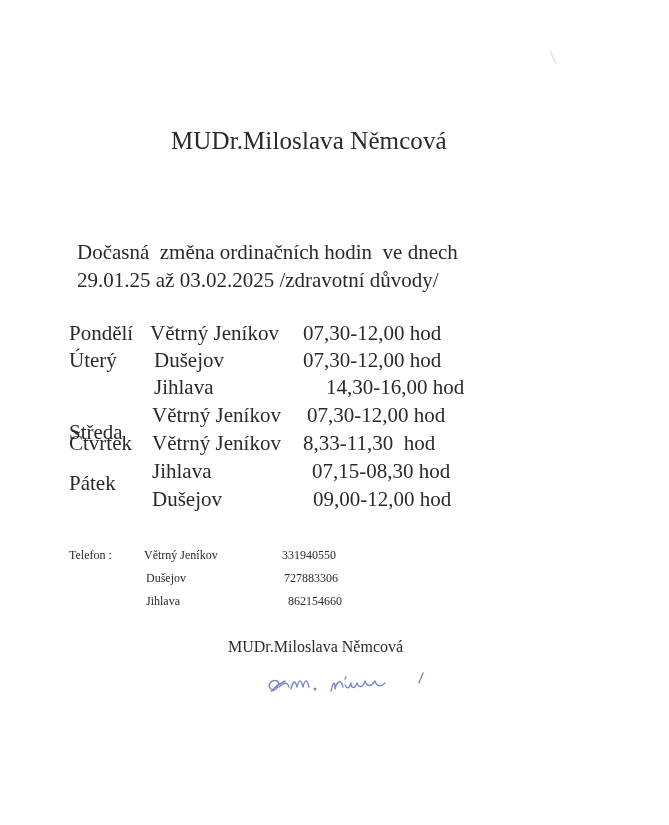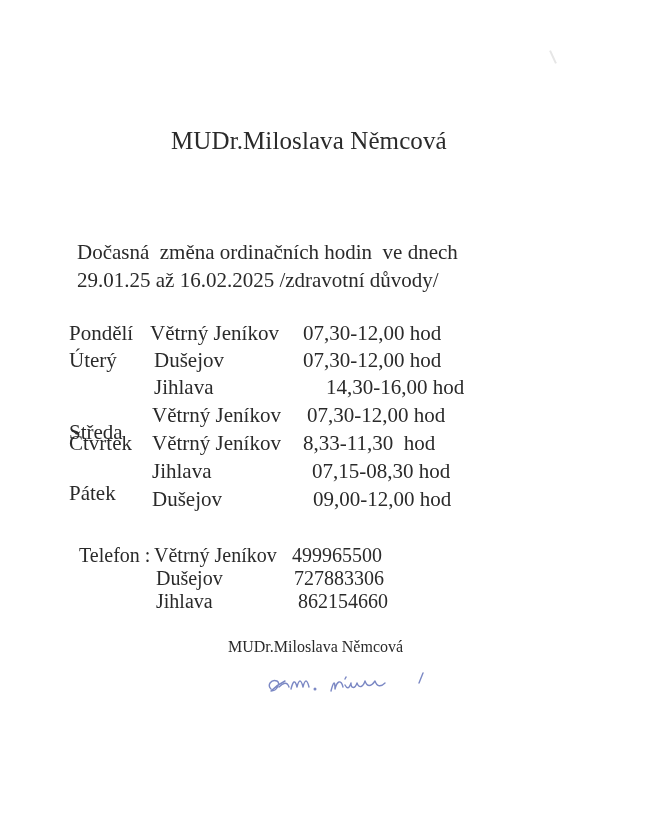--- a/index.html
+++ b/index.html
@@ -5,34 +5,34 @@
   html, body { margin: 0; padding: 0; background: #ffffff; }
   body {
     width: 669px; height: 825px; position: relative; overflow: hidden;
     font-family: "Liberation Serif", "DejaVu Serif", serif;
     color: #2a2a2a;
   }
   .abs { position: absolute; white-space: pre; }
   .title { font-size: 25px; left: 171px; top: 127px; letter-spacing: 0.1px; }
   .intro { font-size: 21px; left: 69px; line-height: 28px; margin-left: 8px; }
   .sched { font-size: 21px; line-height: 27px; text-align: center; }
-  .tel { font-size: 20px; line-height: 23px; margin-left: 10px; }
+  .tel { font-size: 12px; line-height: 23px; }
   .sig-name { font-size: 16px; left: 228px; top: 638px; }
   .signature { position: absolute; left: 265px; top: 665px; }
   .scanmark { position: absolute; left: 552px; top: 50px; width: 2px; height: 14px; background: #e6e6e6; transform: rotate(-25deg); }
 </style>
 </head>
 <body>
 
 <div class="scanmark"></div>
 
 <div class="abs title">MUDr.Miloslava Němcová</div>
 
 <div class="abs intro" style="top:238px">Dočasná  změna ordinačních hodin  ve dnech</div>
-<div class="abs intro" style="top:266px">29.01.25 až 16.02.2025 /zdravotní důvody/</div>
+<div class="abs intro" style="top:266px">29.01.25 až 03.02.2025 /zdravotní důvody/</div>
 
 <div>
 
   <div class="abs sched" style="left:69px;top:320px">Pondělí</div>
   <div class="abs sched" style="left:150px;top:320px">Větrný Jeníkov</div>
   <div class="abs sched" style="left:303px;top:320px">07,30-12,00 hod</div>
 
   <div class="abs sched" style="left:69px;top:347px">Úterý</div>
   <div class="abs sched" style="left:154px;top:347px">Dušejov</div>
   <div class="abs sched" style="left:303px;top:347px">07,30-12,00 hod</div>
@@ -41,32 +41,32 @@
   <div class="abs sched" style="left:326px;top:374px">14,30-16,00 hod</div>
 
   <div class="abs sched" style="left:69px;top:419px">Středa</div>
   <div class="abs sched" style="left:152px;top:402px">Větrný Jeníkov</div>
   <div class="abs sched" style="left:307px;top:402px">07,30-12,00 hod</div>
 
   <div class="abs sched" style="left:69px;top:430px">Čtvrtek</div>
   <div class="abs sched" style="left:152px;top:430px">Větrný Jeníkov</div>
   <div class="abs sched" style="left:303px;top:430px">8,33-11,30  hod</div>
 
-  <div class="abs sched" style="left:69px;top:480px">Pátek</div>
+  <div class="abs sched" style="left:69px;top:470px">Pátek</div>
   <div class="abs sched" style="left:152px;top:458px">Jihlava</div>
   <div class="abs sched" style="left:312px;top:458px">07,15-08,30 hod</div>
 
   <div class="abs sched" style="left:152px;top:486px">Dušejov</div>
   <div class="abs sched" style="left:313px;top:486px">09,00-12,00 hod</div>
 </div>
 
 <div>
   <div class="abs tel" style="left:69px;top:544px">Telefon :</div>
   <div class="abs tel" style="left:144px;top:544px">Větrný Jeníkov</div>
-  <div class="abs tel" style="left:282px;top:544px">499965500</div>
+  <div class="abs tel" style="left:282px;top:544px">331940550</div>
   <div class="abs tel" style="left:146px;top:567px">Dušejov</div>
   <div class="abs tel" style="left:284px;top:567px">727883306</div>
   <div class="abs tel" style="left:146px;top:590px">Jihlava</div>
   <div class="abs tel" style="left:288px;top:590px">862154660</div>
 </div>
 
 <div class="abs sig-name">MUDr.Miloslava Němcová</div>
 
 <div class="signature">
   <svg width="180" height="40" viewBox="0 0 180 40">

